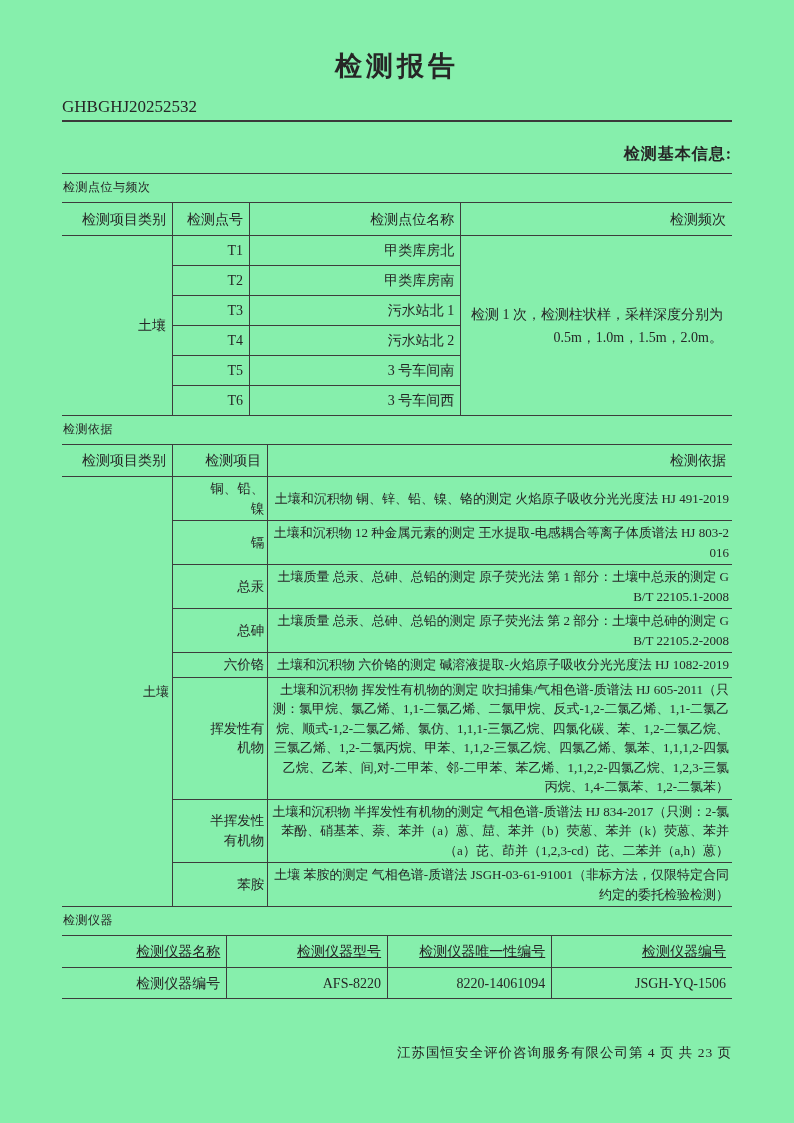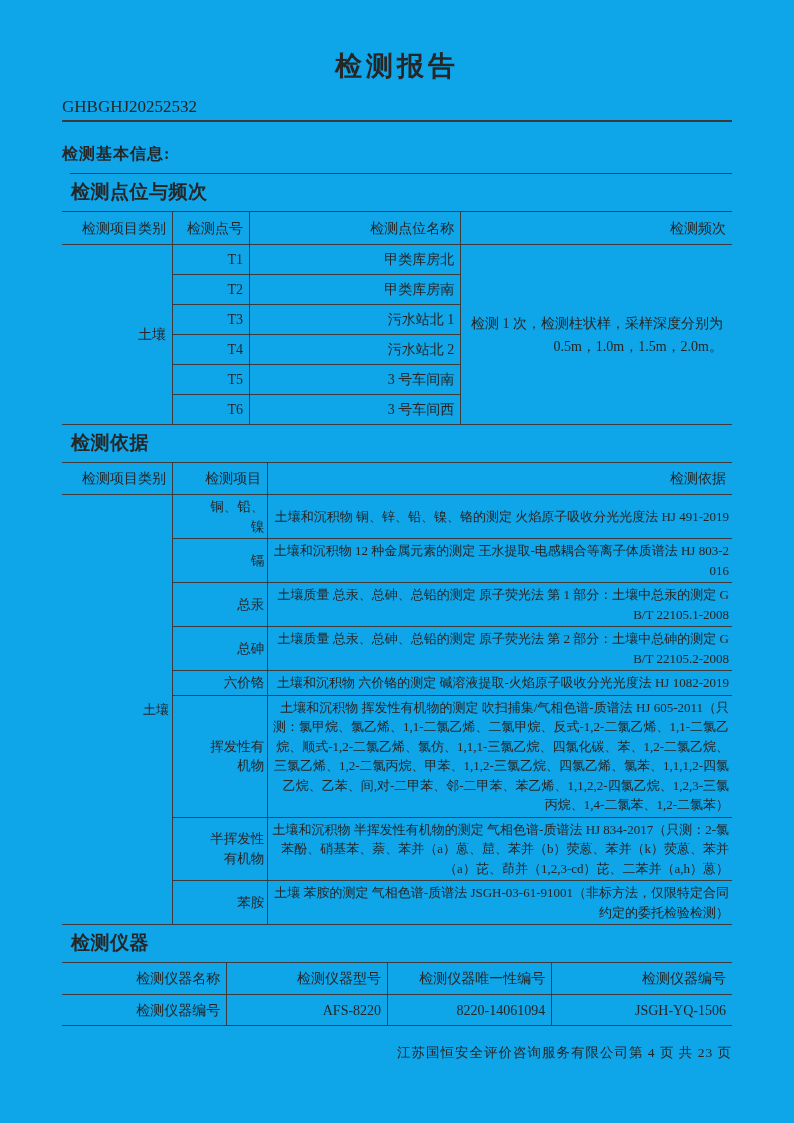--- a/index.html
+++ b/index.html
@@ -1,20 +1,20 @@
 <!DOCTYPE html>
 <html><head>
 <meta charset="utf-8">
 <style>
   html,body{margin:0;padding:0;background:#8a8a8a;}
   .page{
     position:relative;
     width:794px;height:1123px;
     margin:0 auto;
-    background:#0ea5e9;
+    background:#86efac;
     font-family:"Liberation Serif","DejaVu Serif",serif;
     color:#262626;
     box-sizing:border-box;
     padding:46px 62px 0 62px;
     overflow:hidden;
   }
   .title{
     text-align:center;
     font-size:27px;
     font-weight:bold;
@@ -25,27 +25,27 @@
     font-size:17px;
     padding-bottom:3px;
     border-bottom:2px solid #3a3a3a;
     margin-top:13px;
   }
   .h-basic{
     font-size:16px;
     font-weight:bold;
     margin:22px 0 8px 0;
     letter-spacing:1px;
+    text-align:right;
   }
   .section-label{
-    font-size:19px;
-    font-weight:700;
+    font-size:12px;
+    font-weight:400;
     padding:5px 1px 6px 1px;
     letter-spacing:0.5px;
-    margin-left:8px;
   }
   .rule-above{border-top:1.5px solid #3a3a3a;}
   table{
     width:100%;
     border-collapse:collapse;
     table-layout:fixed;
     border-top:1.5px solid #353535;
     border-bottom:1.5px solid #353535;
   }
   th,td{
@@ -59,21 +59,21 @@
     word-break:break-all;
   }
   tr > th:first-child, tr > td:first-child{border-left:0;}
   tr > th:last-child,  tr > td:last-child{border-right:0;}
   .t1 th{height:28px;}
   .t1 td{height:25px;padding-left:27px;}
   .t1 .freq-cell{text-align:right;padding:4px 9px;line-height:23px;}
   .t2 th{height:27px;}
   .t2 td{font-size:13px;line-height:19.5px;padding:2px 3px;}
   .t2 .item-cell{font-size:13.5px;padding-left:32px;}
-  .t3 th{height:27px;}
+  .t3 th{height:27px;text-decoration:underline;}
   .t3 td{height:26px;}
   .footer{
     position:absolute;
     left:62px;right:62px;top:1044px;
     display:flex;
     justify-content:flex-end;
     font-size:13.5px;
     letter-spacing:1px;
   }
 </style>

